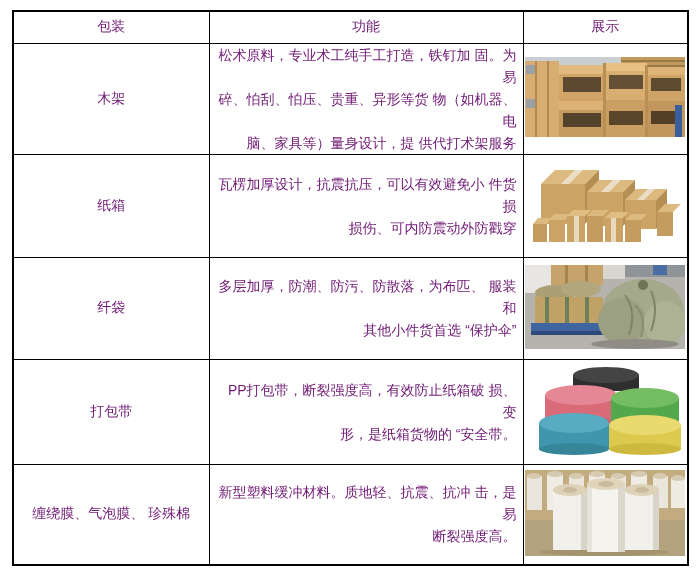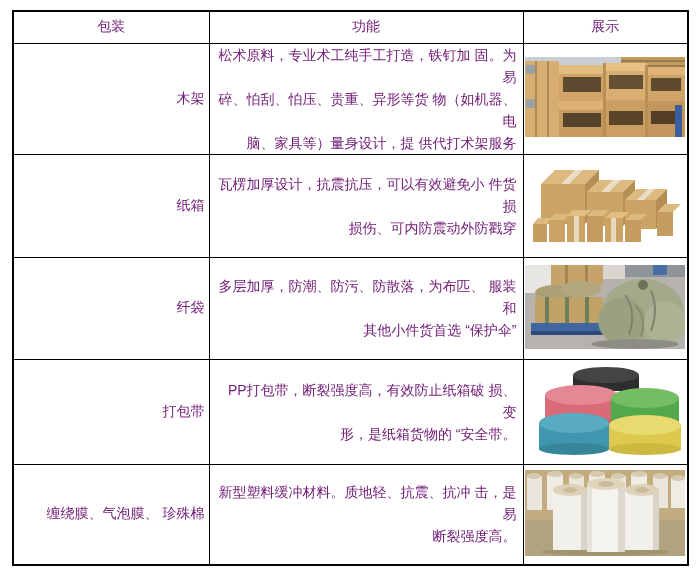--- a/index.html
+++ b/index.html
@@ -19,21 +19,21 @@
   }
   table.pack-table th, table.pack-table td {
     border: 1px solid #000000;
     color: #701a75;
     font-size: 14px;
     font-weight: normal;
     overflow: hidden;
   }
   thead tr { height: 32px; }
   th { text-align: center; vertical-align: middle; }
-  td.c1 { text-align: right; vertical-align: middle; padding: 0 4px; margin-left: 28px; }
+  td.c1 { text-align: center; vertical-align: middle; padding: 0 4px; margin-left: 28px; }
   td.c2 {
     text-align: right; vertical-align: middle;
     padding: 0 6px 0 6px;
     line-height: 22px;
     white-space: pre-line;
   }
   td.c3 { text-align: center; vertical-align: middle; padding: 0; }
   .photo { display: inline-block; font-size: 0; line-height: 0; }
   tr.r1 { height: 105px; }
   tr.r2 { height: 103px; }

